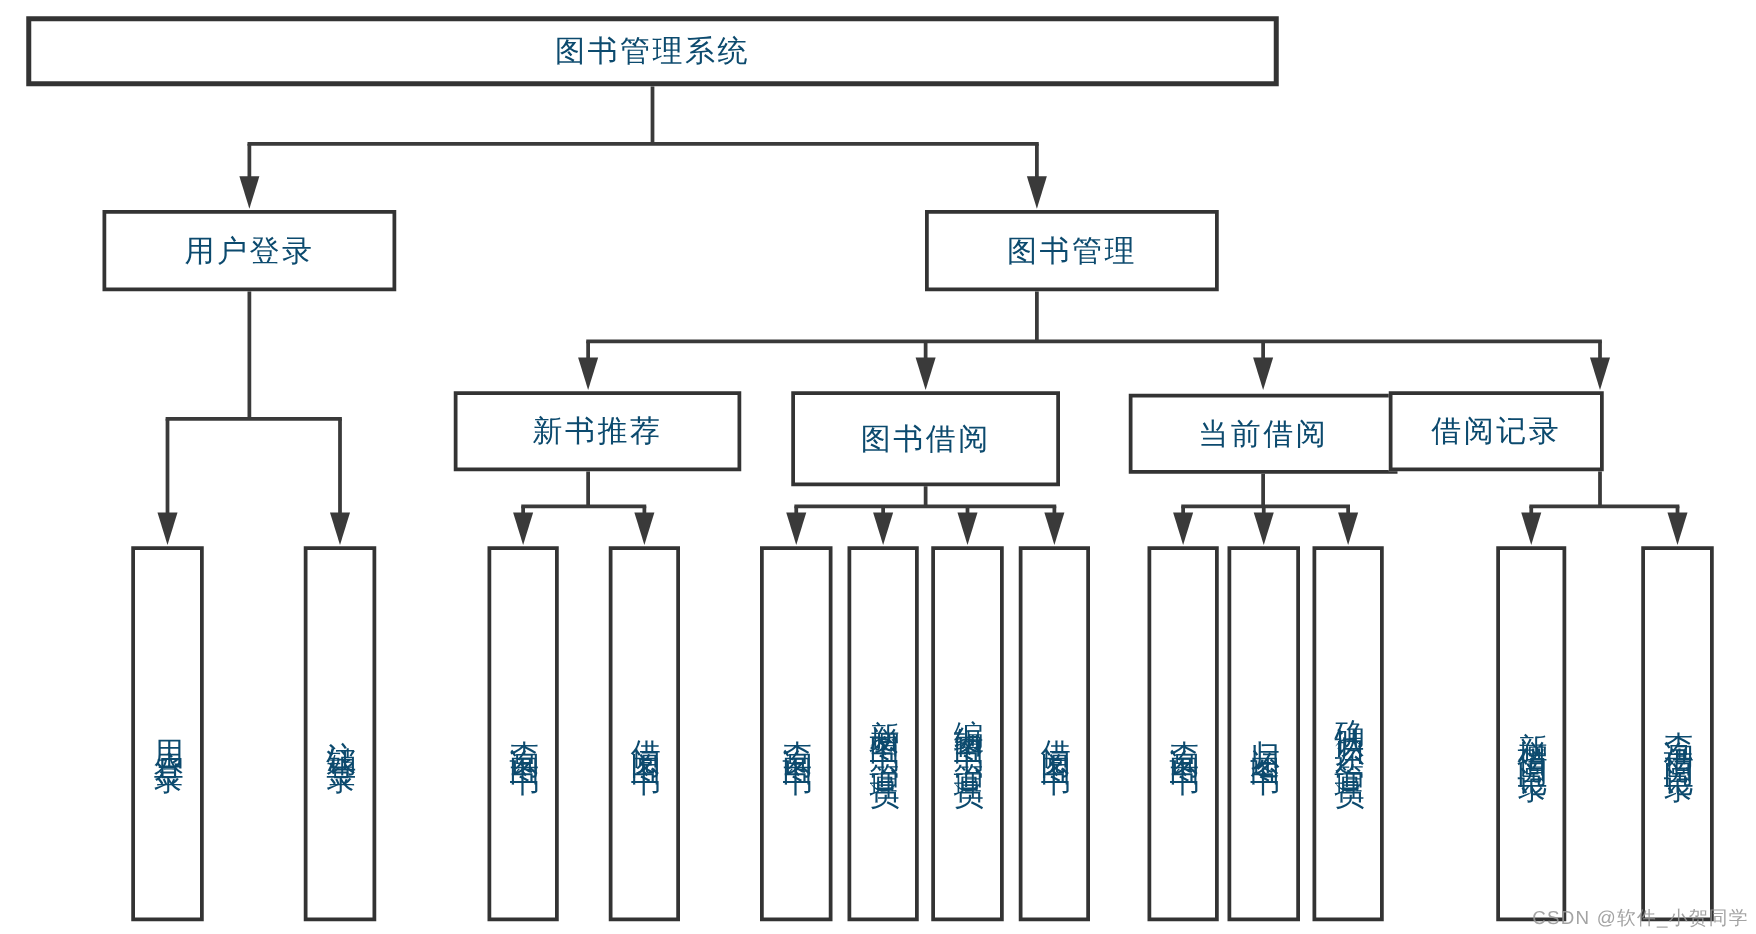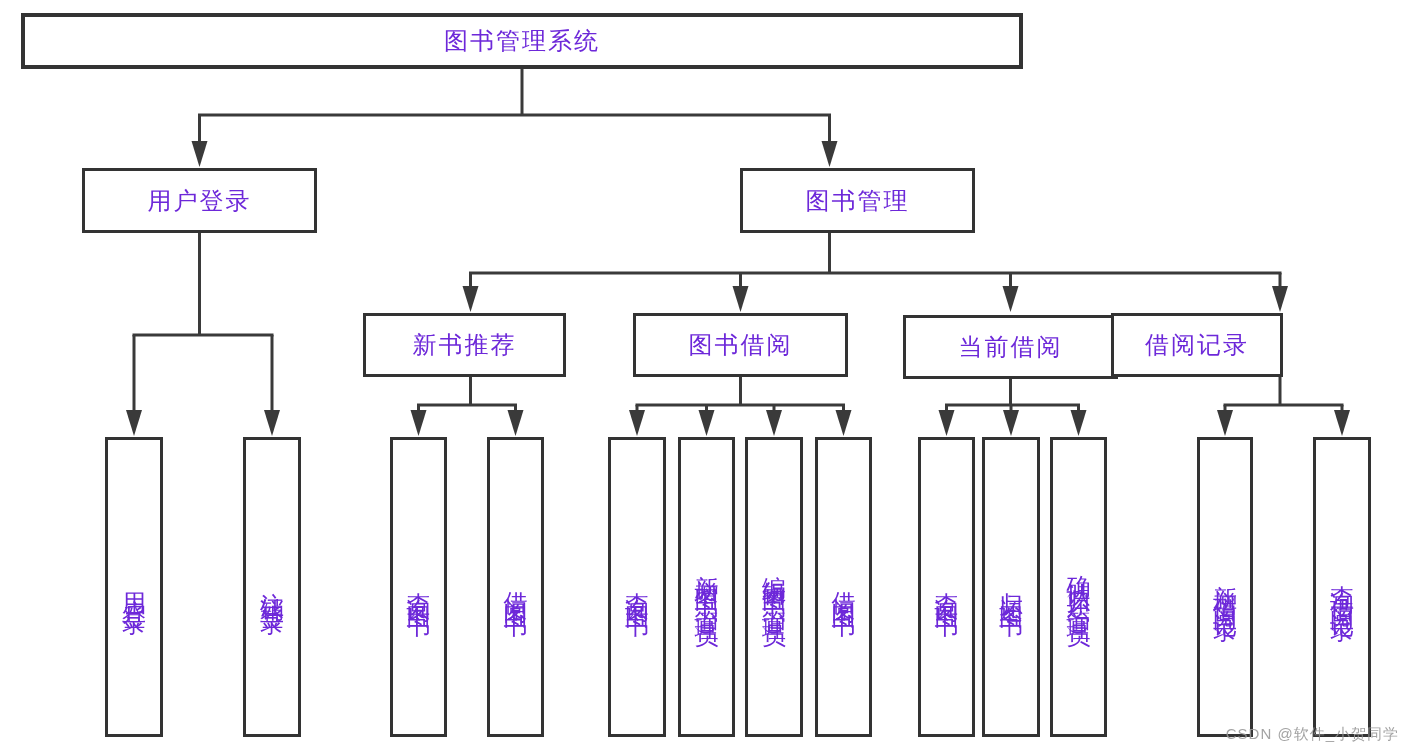--- a/index.html
+++ b/index.html
@@ -23,21 +23,21 @@
   }
   .node {
     position: absolute;
     box-sizing: border-box;
     background: #ffffff;
     border: 3px solid #333333;
     display: flex;
     align-items: center;
     justify-content: center;
     z-index: 1;
-    color: #6d28d9;
+    color: #0c4a6e;
   }
   .node .label {
     font-size: 24px;
     letter-spacing: 2px;
     white-space: nowrap;
   }
   .node.root-box {
     border-width: 4px;
   }
   .node.vertical .label {
@@ -119,24 +119,24 @@
   <div id="nodes">
       <div class="node root-box" style="left: 21px; top: 13px; width: 1002px; height: 56px;">
         <span class="label">图书管理系统</span>
       </div>
       <div class="node" style="left: 82px; top: 168px; width: 235px; height: 65px;">
         <span class="label">用户登录</span>
       </div>
       <div class="node" style="left: 712px; top: 168px; width: 235px; height: 65px; margin-left: 28px;">
         <span class="label">图书管理</span>
       </div>
-      <div class="node" style="left: 363px; top: 313px; width: 203px; height: 64px;">
+      <div class="node" style="left: 363px; top: 313px; width: 230px; height: 64px;">
         <span class="label">新书推荐</span>
       </div>
-      <div class="node" style="left: 633px; top: 313px; width: 215px; height: 64px;">
+      <div class="node" style="left: 633px; top: 313px; width: 215px; height: 76px;">
         <span class="label">图书借阅</span>
       </div>
       <div class="node" style="left: 903px; top: 315px; width: 215px; height: 64px;">
         <span class="label">当前借阅</span>
       </div>
       <div class="node" style="left: 1111px; top: 313px; width: 172px; height: 64px;">
         <span class="label">借阅记录</span>
       </div>
       <div class="node vertical" style="left: 105px; top: 437px; width: 58px; height: 300px;">
         <span class="label">用户登录</span>

